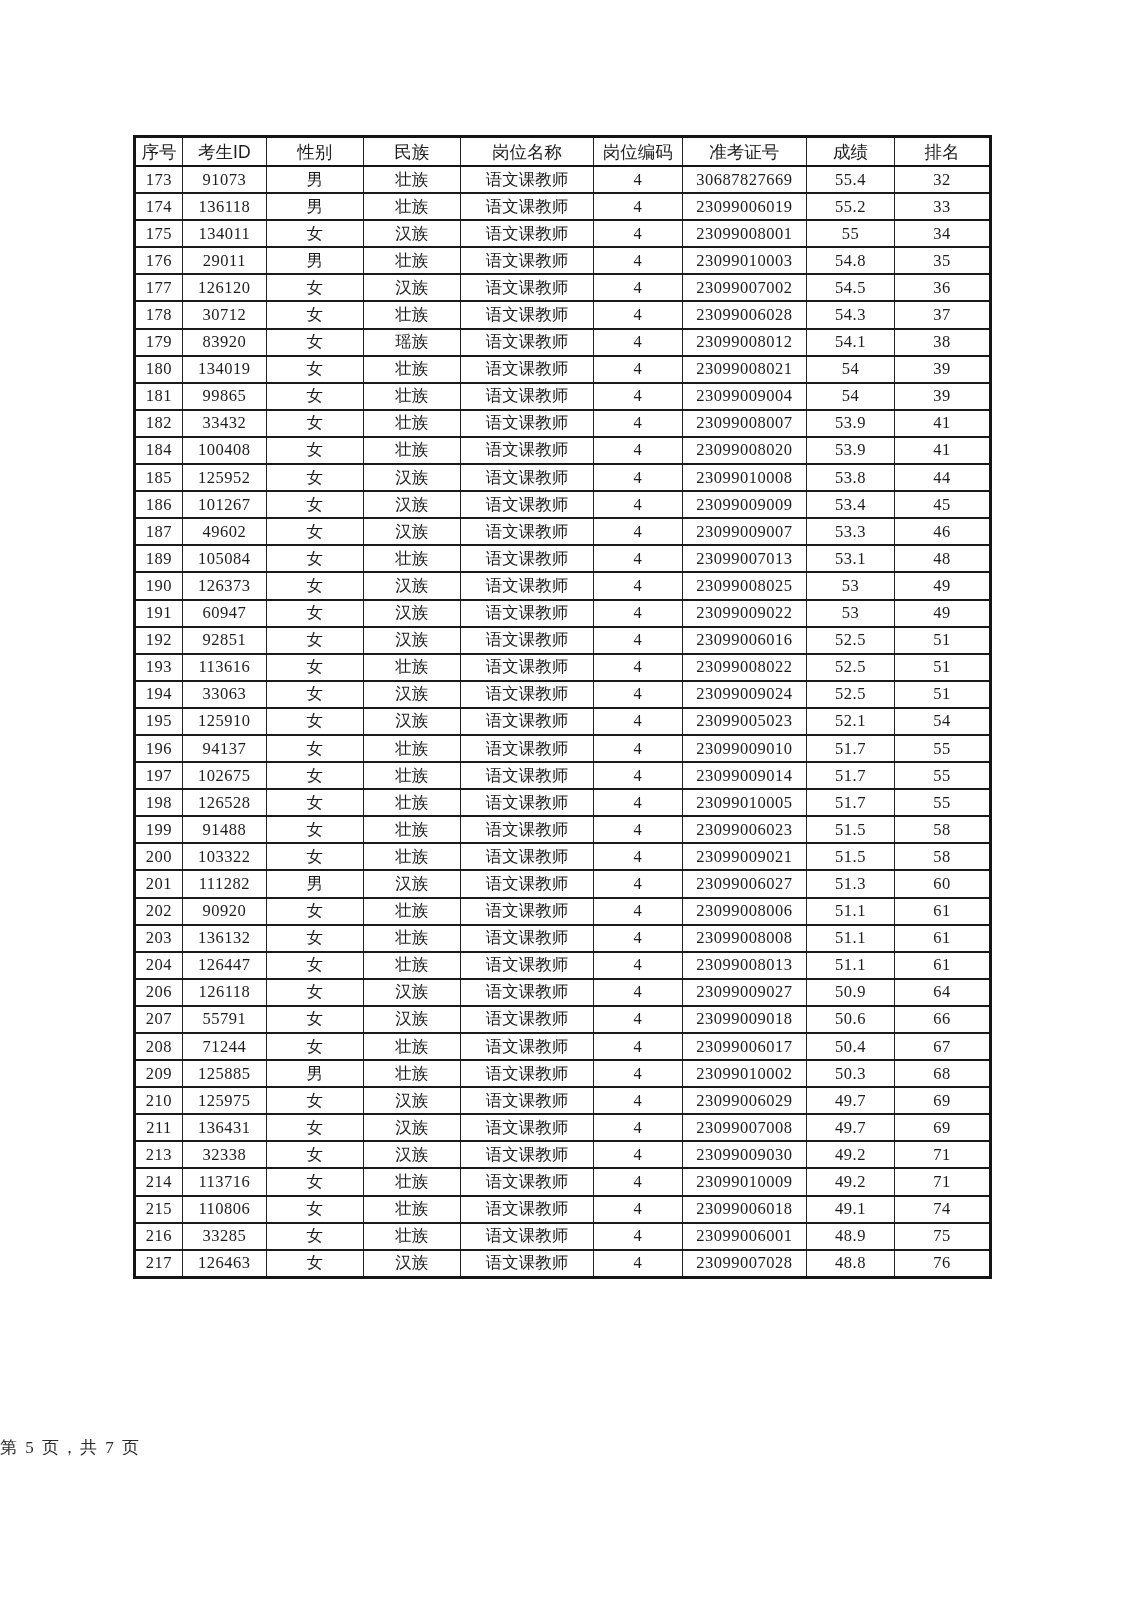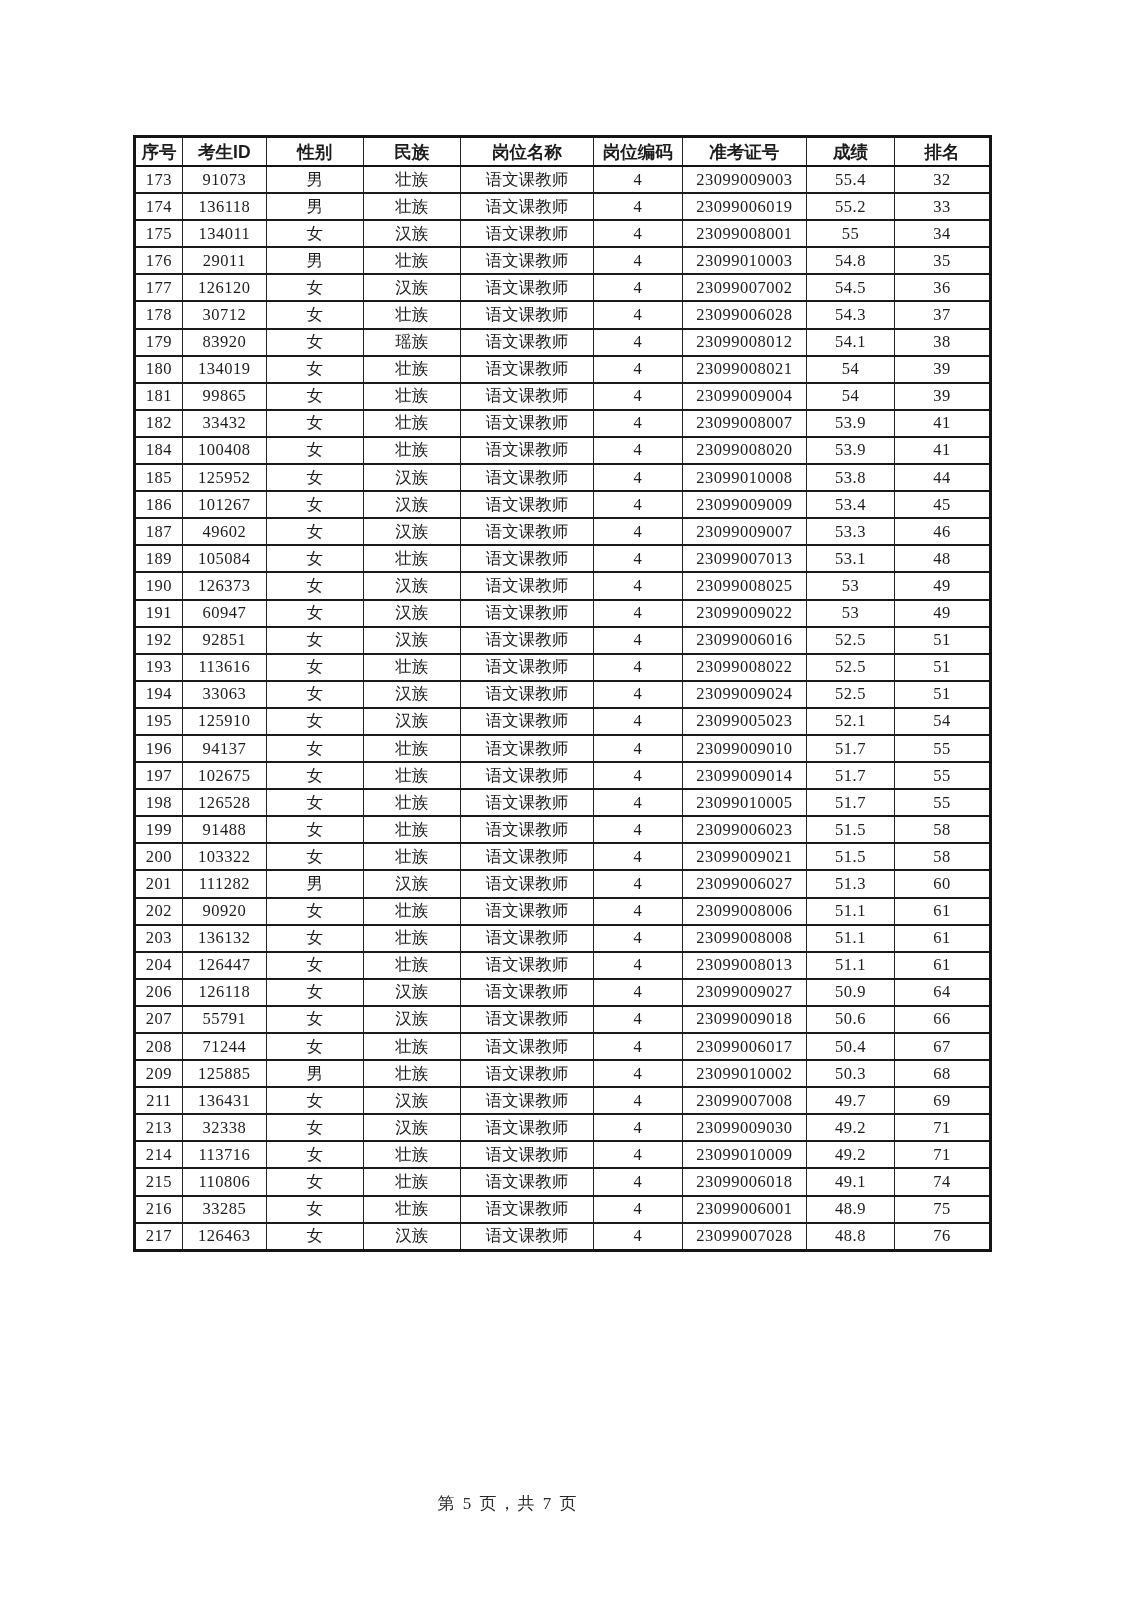--- a/index.html
+++ b/index.html
@@ -20,28 +20,28 @@
     border-left:1.4px solid #232323;
     border-right:1.4px solid #232323;
     border-top:2.3px solid #1a1a1a;
     border-bottom:2.3px solid #1a1a1a;
     text-align:center;vertical-align:middle;
     padding:0;overflow:hidden;white-space:nowrap;
   }
   thead th{
     height:27px;
     font-family:"Liberation Sans","DejaVu Sans",sans-serif;
-    font-weight:700;font-size:17.5px;
+    font-weight:400;font-size:17.5px;
     border-bottom:2.6px solid #141414;
   }
   tbody td{height:25.1px;font-size:16.5px;}
   td.num{letter-spacing:0.5px;}
   .footer{
-    position:absolute;left:0;top:1492px;width:1016px;
-    text-align:center;font-size:17px;letter-spacing:2px;color:#2a2a2a;
+    position:absolute;left:0;top:1436px;width:1016px;
+    text-align:left;font-size:17px;letter-spacing:2px;color:#2a2a2a;
   }
 </style>
 </head>
 <body>
 
 <div class="page">
 
   <table class="results">
     <colgroup>
       <col style="width:5.6%">
@@ -68,21 +68,21 @@
         </tr>
     </thead>
     <tbody>
         <tr>
           <td class="num">173</td>
           <td class="num">91073</td>
           <td>男</td>
           <td>壮族</td>
           <td>语文课教师</td>
           <td class="num">4</td>
-          <td class="num">23099009003</td>
+          <td class="num">30687827669</td>
           <td class="num">55.4</td>
           <td class="num">32</td>
         </tr>
         <tr>
           <td class="num">174</td>
           <td class="num">136118</td>
           <td>男</td>
           <td>壮族</td>
           <td>语文课教师</td>
           <td class="num">4</td>
@@ -434,20 +434,31 @@
         <tr>
           <td class="num">209</td>
           <td class="num">125885</td>
           <td>男</td>
           <td>壮族</td>
           <td>语文课教师</td>
           <td class="num">4</td>
           <td class="num">23099010002</td>
           <td class="num">50.3</td>
           <td class="num">68</td>
+        </tr>
+        <tr>
+          <td class="num">210</td>
+          <td class="num">125975</td>
+          <td>女</td>
+          <td>汉族</td>
+          <td>语文课教师</td>
+          <td class="num">4</td>
+          <td class="num">23099006029</td>
+          <td class="num">49.7</td>
+          <td class="num">69</td>
         </tr>
         <tr>
           <td class="num">211</td>
           <td class="num">136431</td>
           <td>女</td>
           <td>汉族</td>
           <td>语文课教师</td>
           <td class="num">4</td>
           <td class="num">23099007008</td>
           <td class="num">49.7</td>

